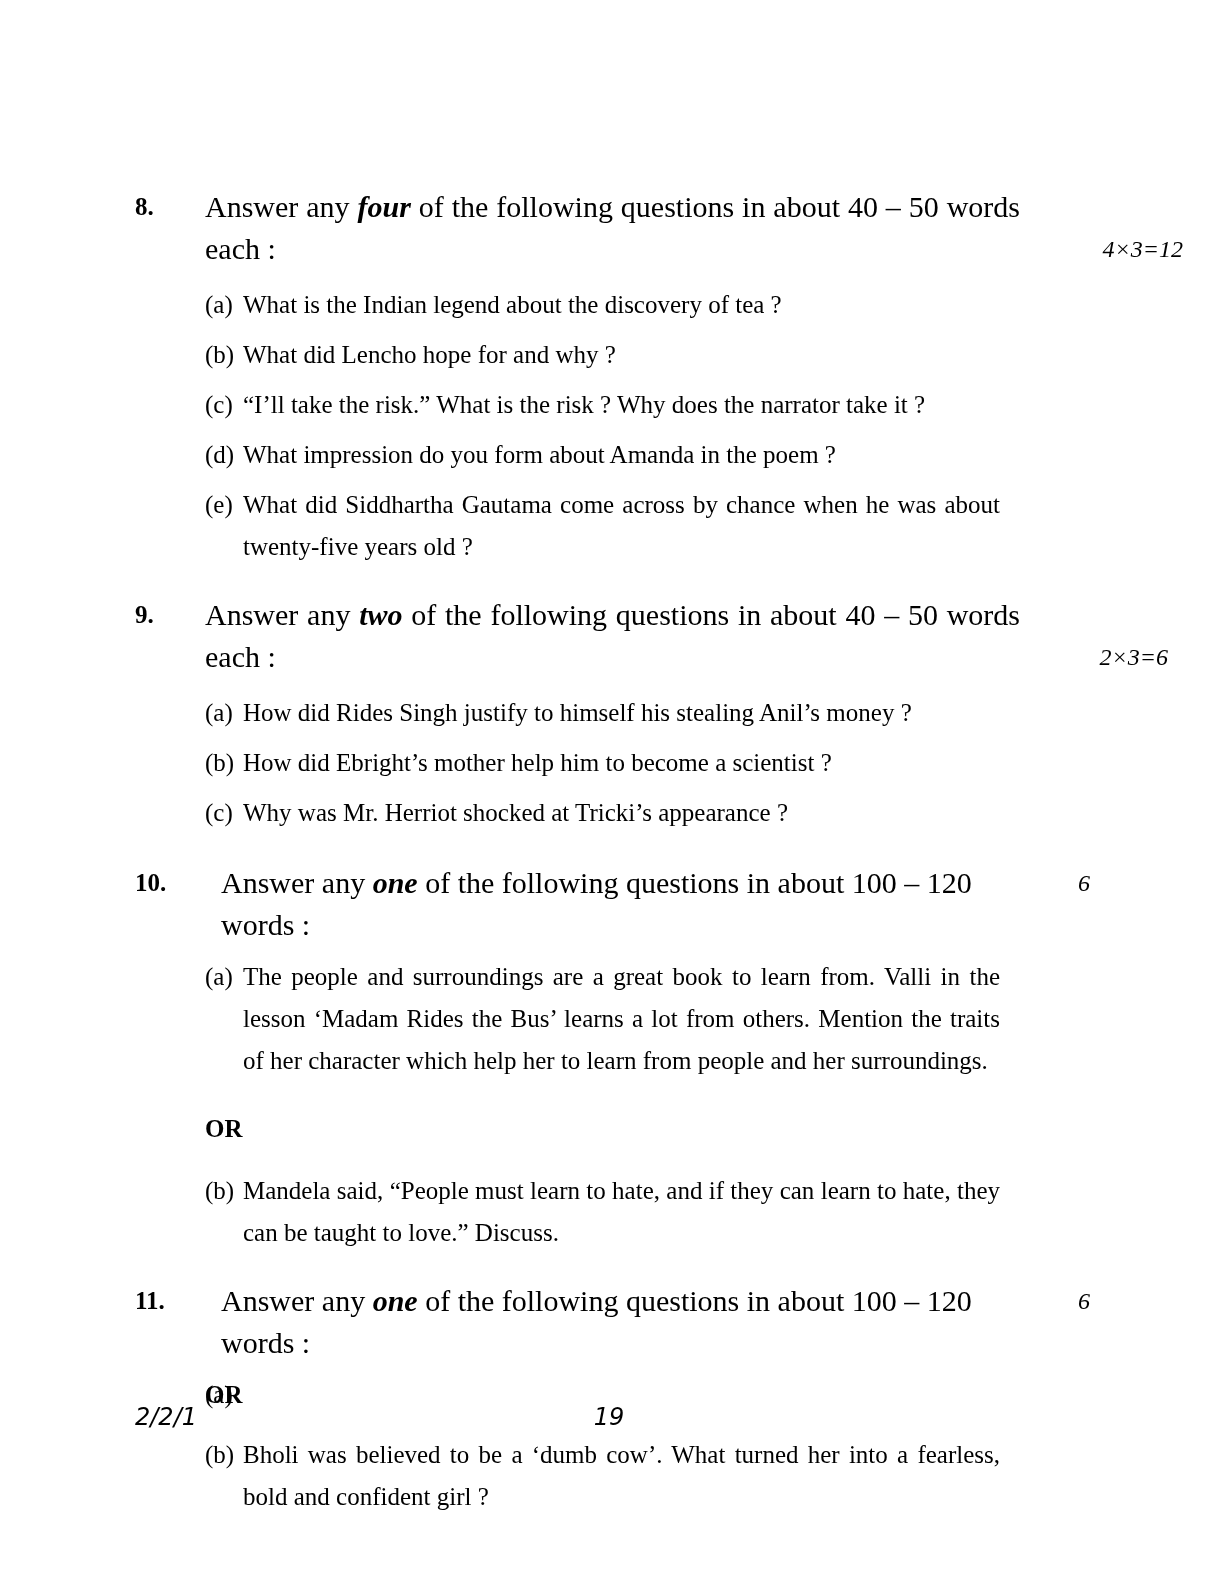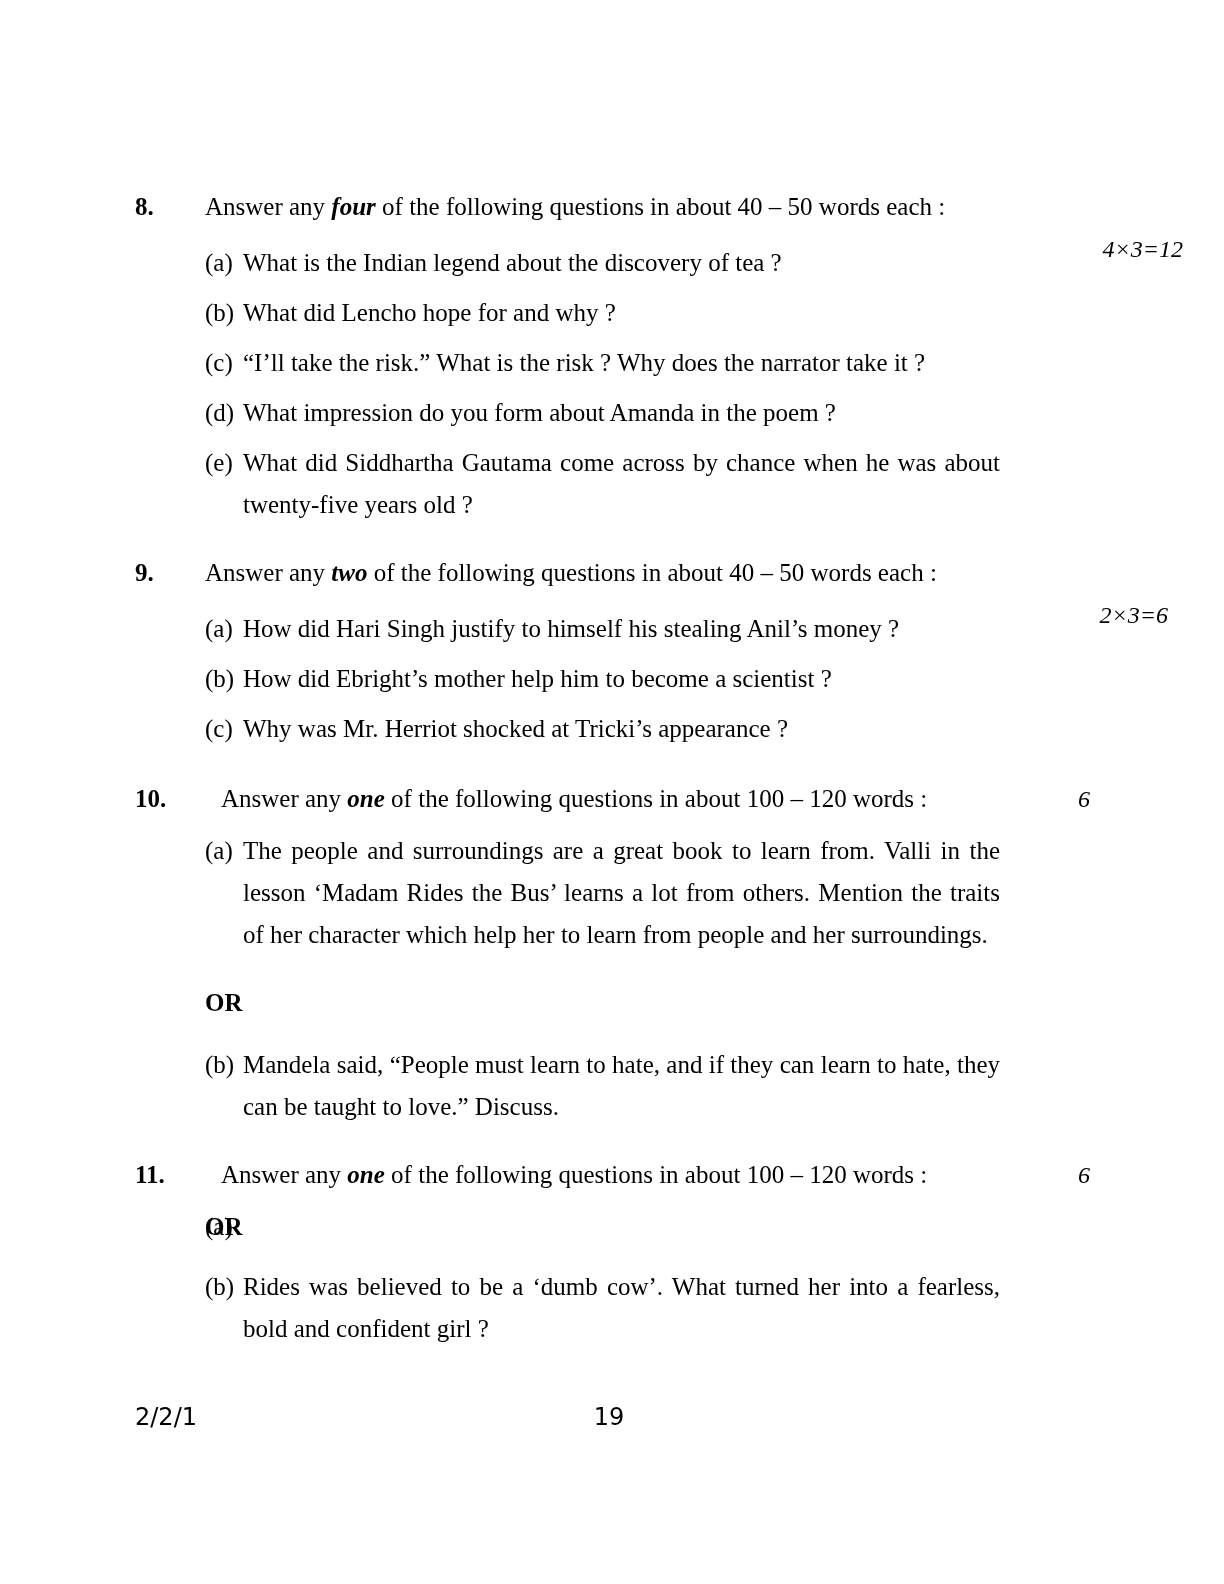--- a/index.html
+++ b/index.html
@@ -44,21 +44,21 @@
     left: 0;
     top: 0;
     width: 52px;
     font-weight: bold;
     font-size: 25px;
     line-height: 42px;
     text-align: left;
   }
 
   .q-stem {
-    font-size: 25px;
+    font-size: 30px;
     line-height: 42px;
     text-align: justify;
     text-justify: inter-word;
     width: 815px;
     position: relative;
   }
   .q-stem.nojustify { text-align: left; margin-left: 16px; }
 
   .q-stem .em {
     font-weight: bold;
@@ -118,20 +118,21 @@
   }
 
   
   .footer {
     position: absolute;
     left: 0;
     right: 0;
     top: 1400px;
     height: 40px;
     font-family: "DejaVu Sans", "Liberation Sans", sans-serif;
+    font-style: italic;
   }
   .footer-code {
     position: absolute;
     left: 135px;
     top: 0;
     font-size: 24px;
     line-height: 34px;
   }
   .footer-page {
     position: absolute;
@@ -192,21 +193,21 @@
       <div class="q-row">
         <span class="q-num">9.</span>
         <div class="q-stem">
           <span>Answer any </span><span class="em">two</span><span> of the following questions in about 40 – 50 words each :</span>
         </div>
         <span class="marks" style="right:-93px; top:42px;">2×3=6</span>
       </div>
 
       <div class="sub" style="margin-top:14px;">
         <span class="sub-label">(a)</span>
-        <div class="sub-text nojustify">How did Hari Singh justify to himself his stealing Anil’s money ?</div>
+        <div class="sub-text nojustify">How did Rides Singh justify to himself his stealing Anil’s money ?</div>
       </div>
 
       <div class="sub">
         <span class="sub-label">(b)</span>
         <div class="sub-text nojustify">How did Ebright’s mother help him to become a scientist ?</div>
       </div>
 
       <div class="sub">
         <span class="sub-label">(c)</span>
         <div class="sub-text nojustify">Why was Mr. Herriot shocked at Tricki’s appearance ?</div>
@@ -245,21 +246,21 @@
       </div>
 
       <div class="sub" style="margin-top:10px;">
         <span class="sub-label">(a)</span>
       </div>
 
       <div class="or-sep" style="margin-top:6px;">OR</div>
 
       <div class="sub" style="margin-top:18px;">
         <span class="sub-label">(b)</span>
-        <div class="sub-text">Rides was believed to be a ‘dumb cow’. What turned her into a fearless, bold and confident girl ?</div>
+        <div class="sub-text">Bholi was believed to be a ‘dumb cow’. What turned her into a fearless, bold and confident girl ?</div>
       </div>
     </div>
 
   </div>
 
   <div class="footer">
     <span class="footer-code">2/2/1</span>
     <span class="footer-page">19</span>
   </div>
 

